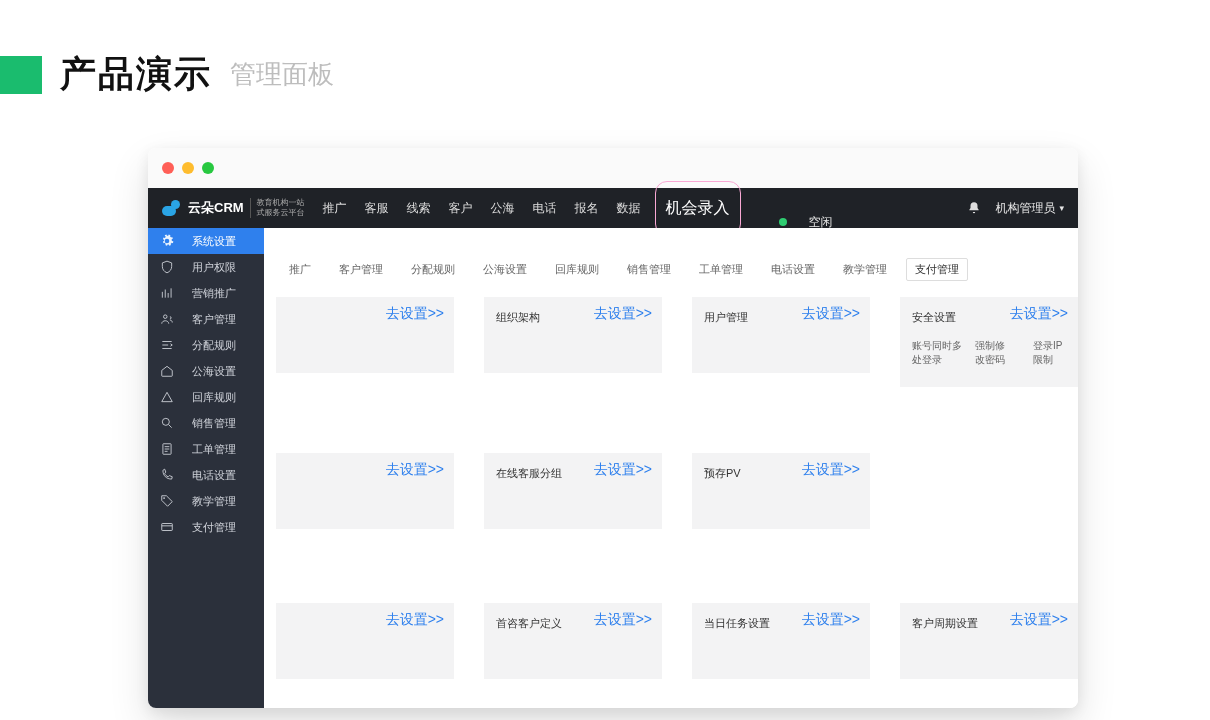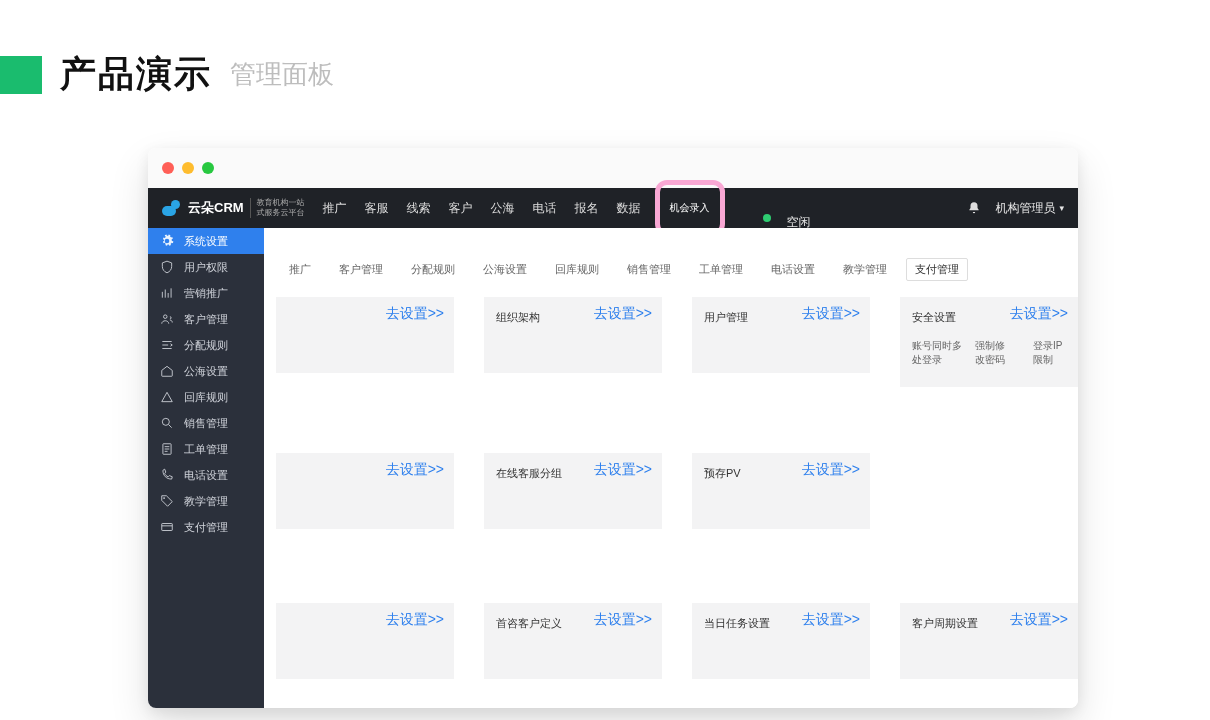--- a/index.html
+++ b/index.html
@@ -99,29 +99,29 @@
     .logo-sub {
       font-size: 8px;
       line-height: 1.2;
       color: #aaa;
       border-left: 1px solid #555;
       padding-left: 6px;
     }
     .nav-items { display: flex; gap: 18px; }
     .nav-item { cursor: pointer; color: #ddd; }
     .record-btn {
-      border: 5px solid #f9a8d4;
+      border: 1px solid #f9a8d4;
       border-radius: 12px;
       padding: 16px 10px;
-      font-size: 10px;
+      font-size: 16px;
       cursor: pointer;
       color: #fff;
     }
     .status {
-      display: flex; align-items: flex-start; gap: 16px;
+      display: flex; align-items: center; gap: 22px;
       margin-left: 24px;
       margin-top: 28px;
     }
     .status-dot {
       width: 8px; height: 8px; border-radius: 50%;
       background:#2ecc71;
     }
     .topbar-spacer { flex: 1; }
     .bell-icon { width: 14px; height: 14px; fill: #ddd; cursor: pointer; }
     .user-role { cursor: pointer; display: flex; align-items: center; gap: 4px; }
@@ -134,21 +134,21 @@
 
     .sidebar {
       width: 116px;
       background: #2b303b;
       padding-top: 0;
       flex-shrink: 0;
     }
     .sidebar-item {
       display: flex;
       align-items: center;
-      gap: 10px;
+      gap: 18px;
       height: 26px;
       padding: 0 12px;
       color: #d0d3da;
       font-size: 11px;
       cursor: pointer;
     }
     .sidebar-item.active {
       background: #2f80ed;
       color: #fff;
     }

